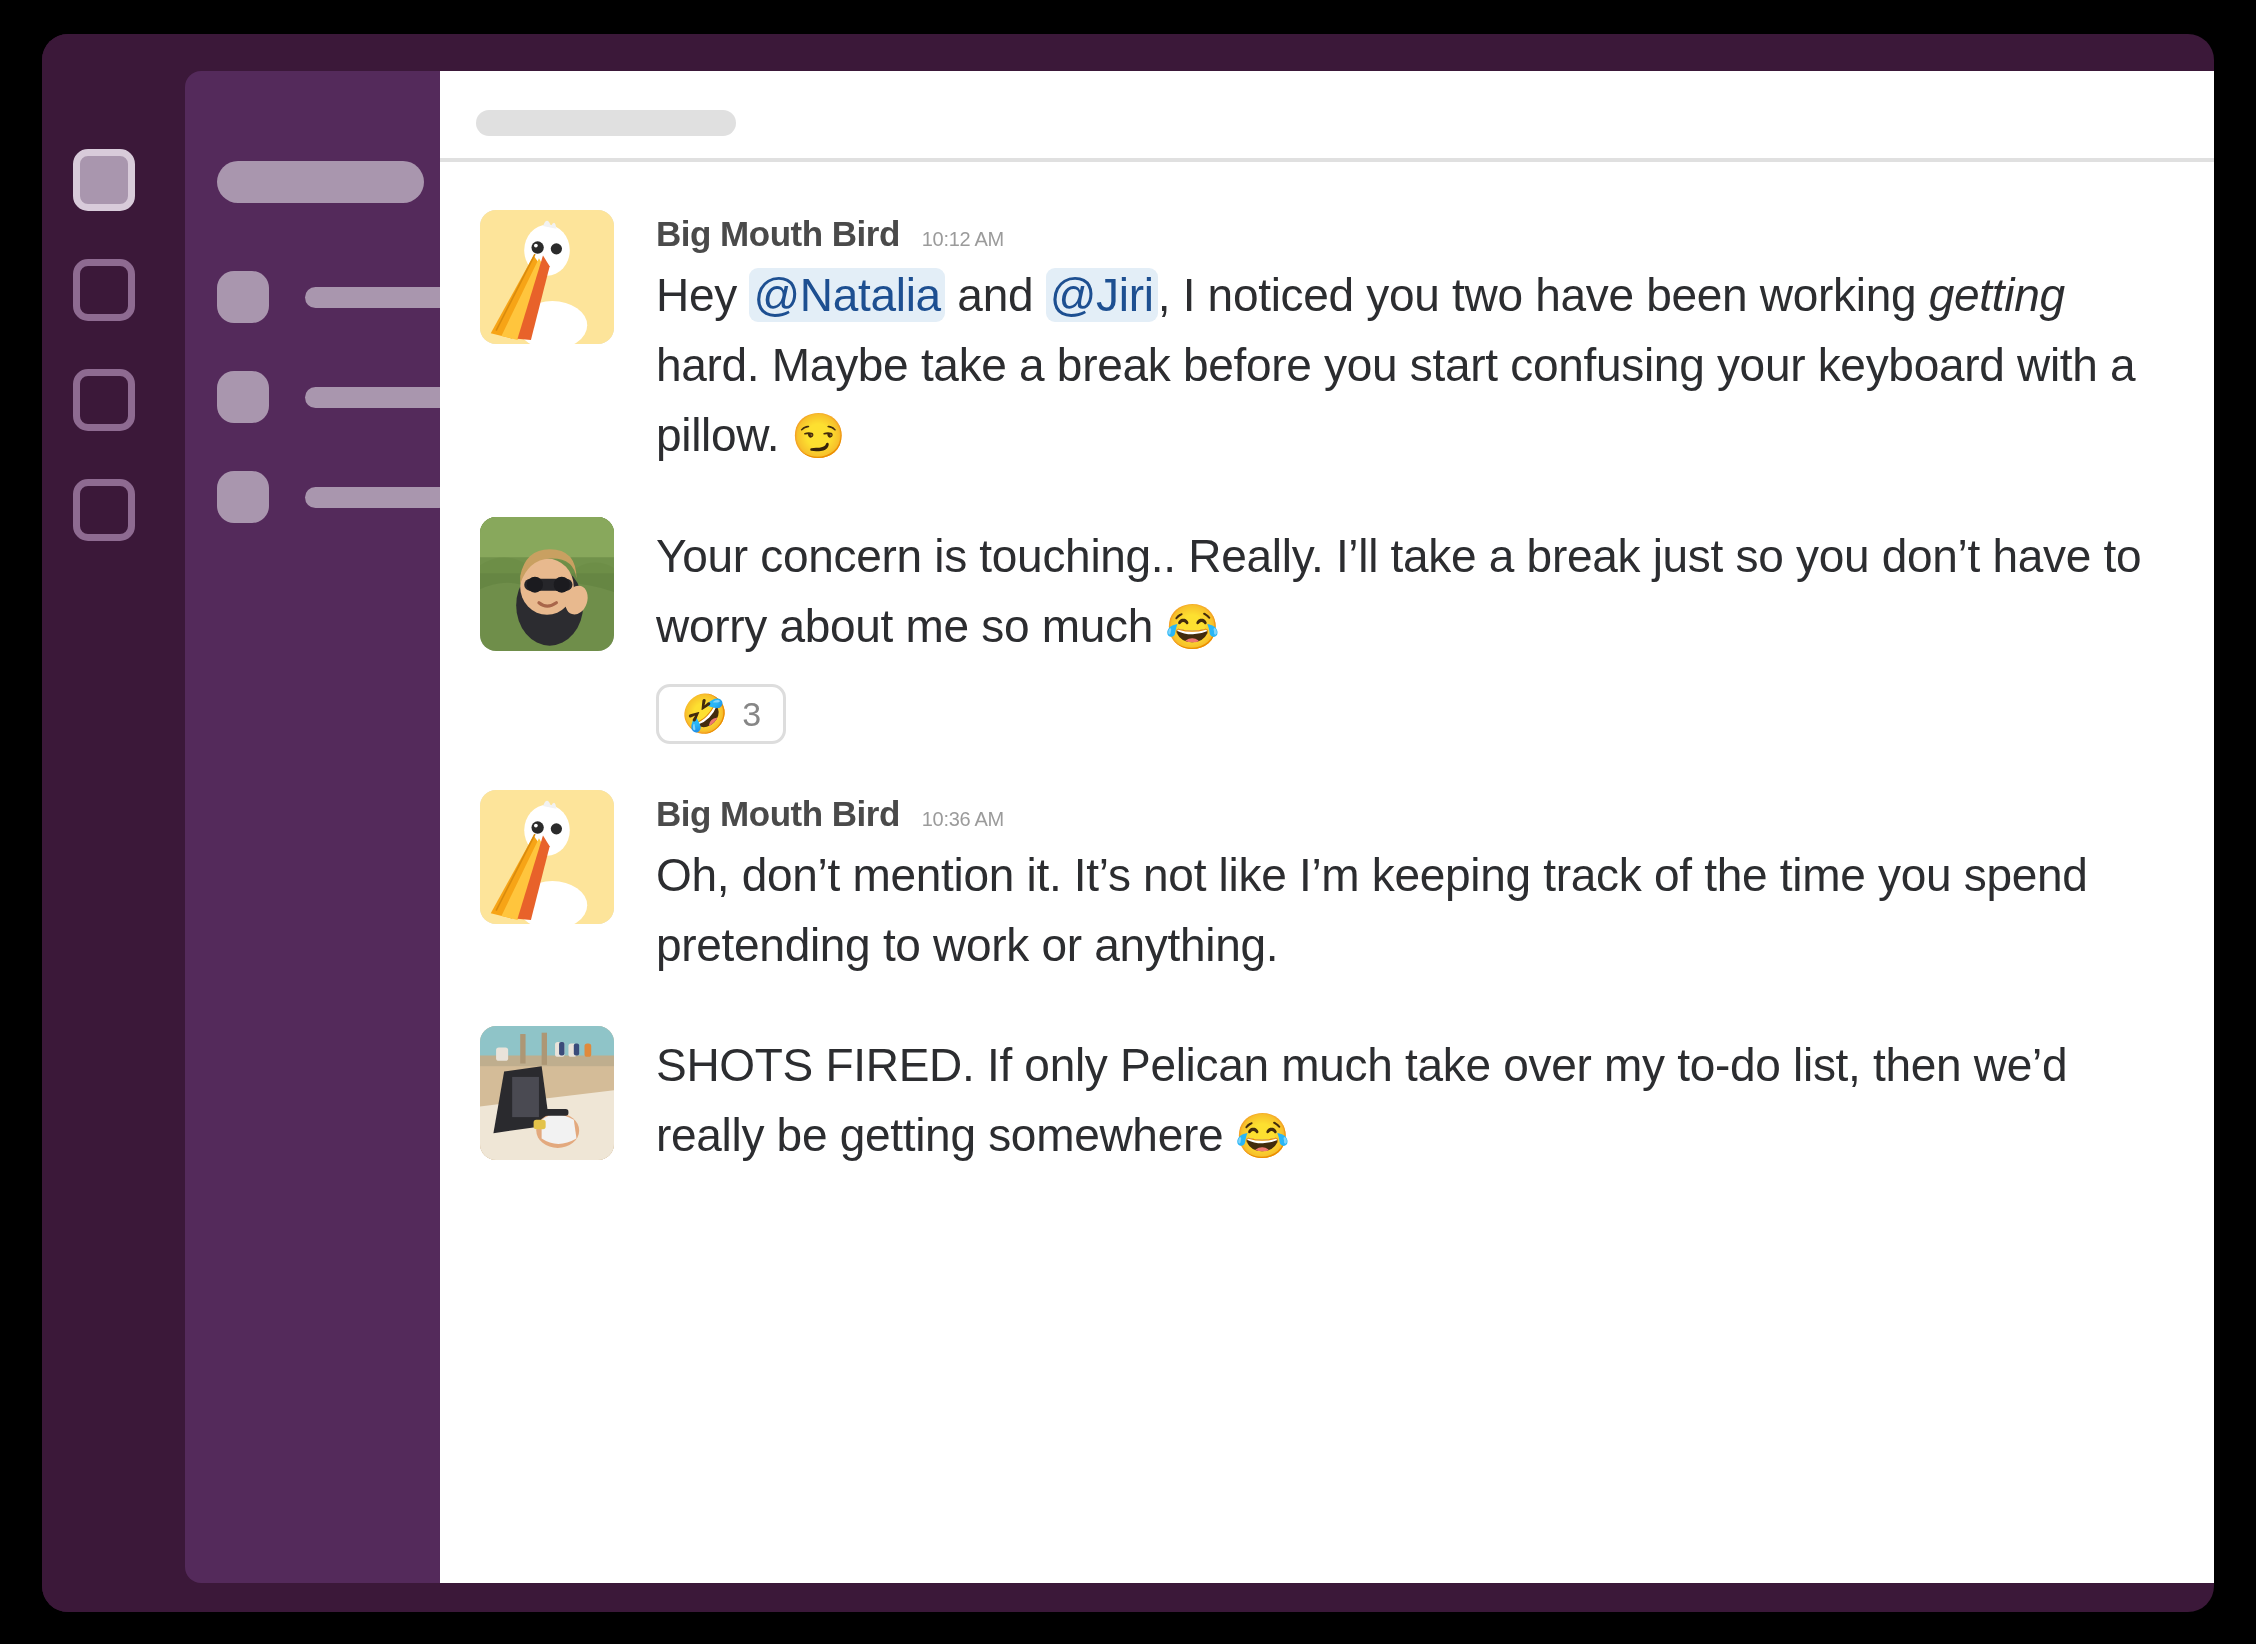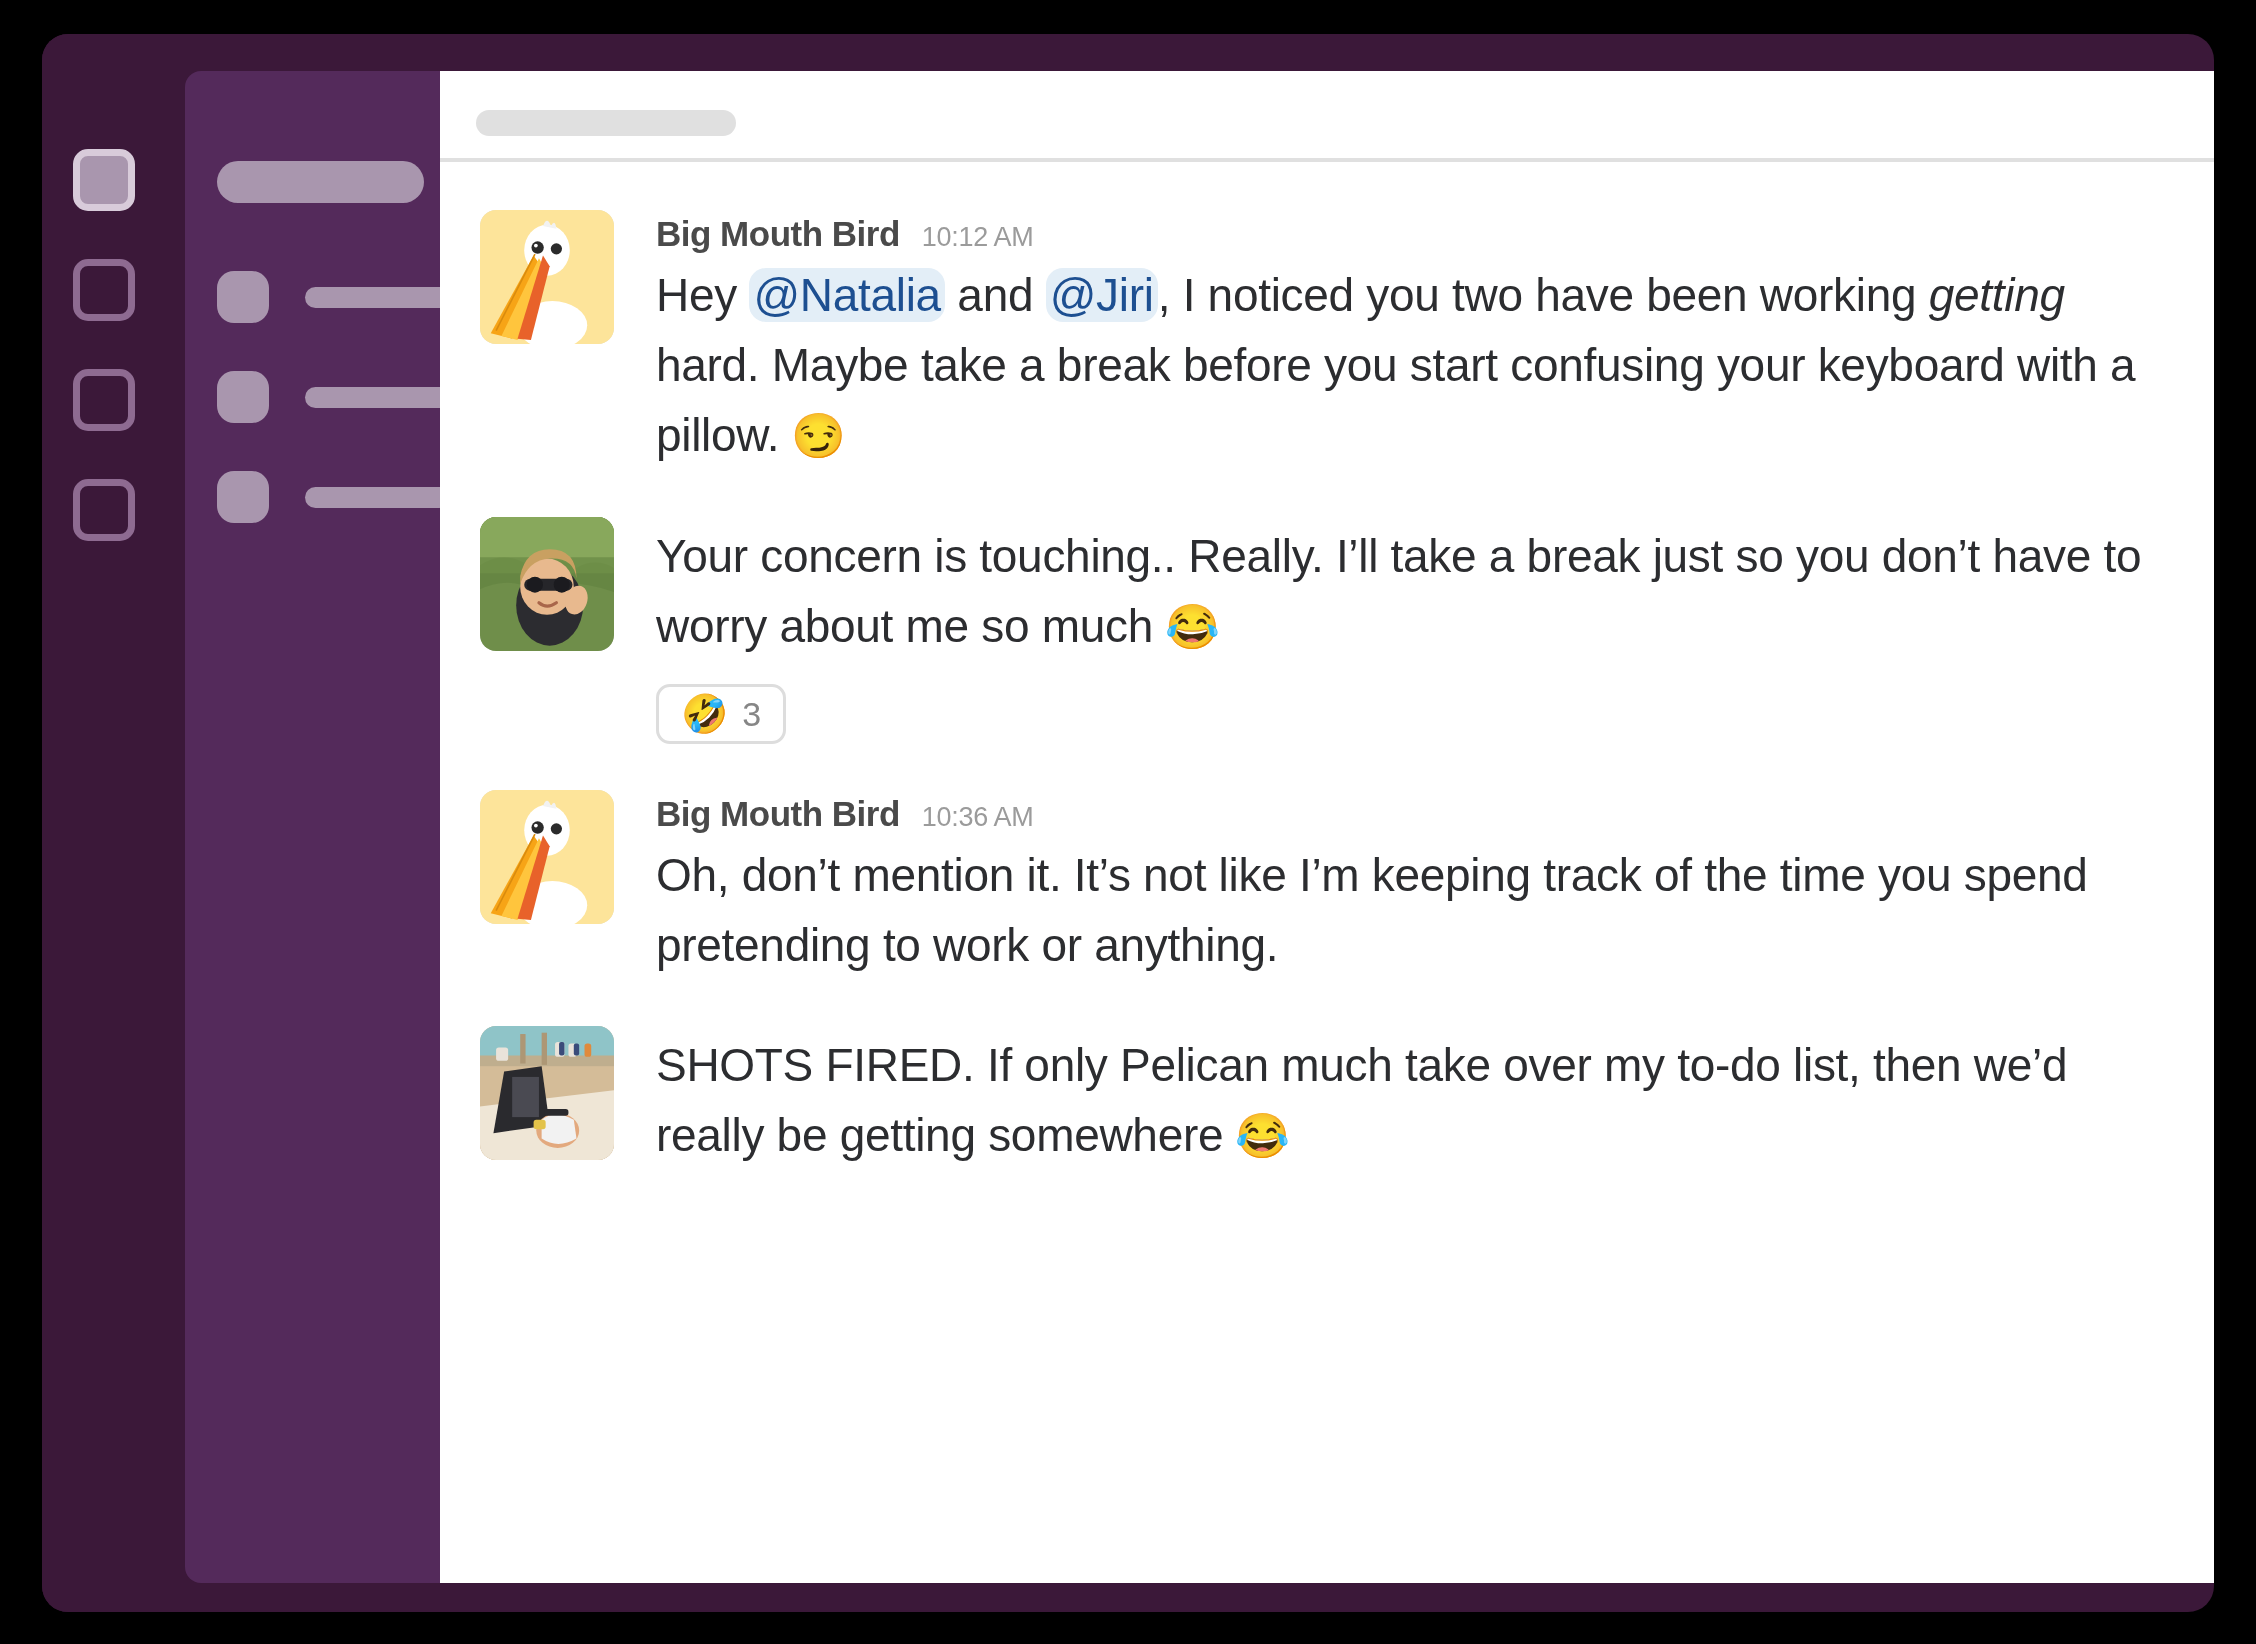--- a/index.html
+++ b/index.html
@@ -142,36 +142,36 @@
     align-items: baseline;
     margin-bottom: 6px;
   }
   .msg-author {
     font-size: 35px;
     font-weight: bold;
     color: #4A4A4A;
     letter-spacing: -0.5px;
   }
   .msg-time {
-    font-size: 27px;
+    font-size: 20px;
     color: #9B9B9B;
     margin-left: 22px;
     letter-spacing: -0.3px;
   }
   .msg-text {
     font-size: 46px;
     line-height: 70px;
     color: #2C2D30;
     letter-spacing: -0.3px;
   }
   .msg-text em { font-style: italic; }
   .mention {
     color: #1D4F91;
     background: #E3EEF7;
-    border-radius: 17px;
+    border-radius: 9px;
     padding: 1px 4px;
   }
   .emoji { font-size: 44px; }
 
   
   .reactions { margin-top: 22px; }
   .reaction-pill {
     display: inline-flex;
     align-items: center;
     gap: 14px;

